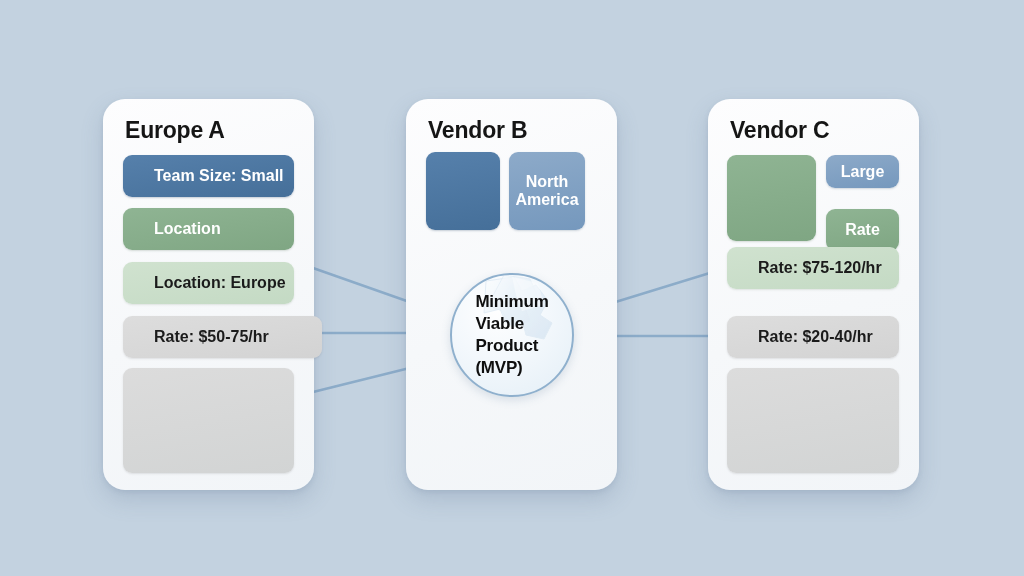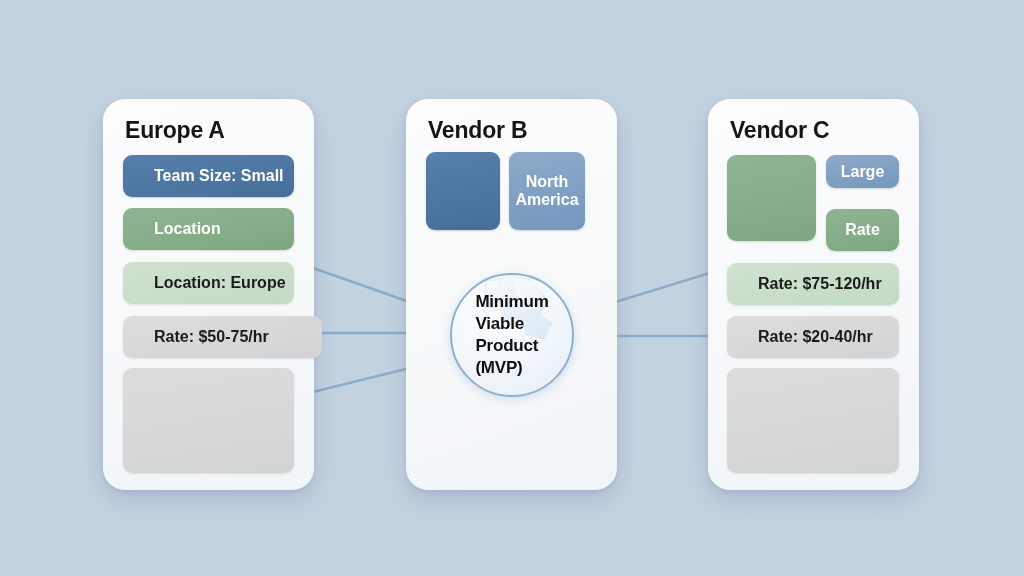--- a/index.html
+++ b/index.html
@@ -216,21 +216,21 @@
     </div>
 
     <div class="pill p-blue-light center-text" style="left:118px; top:56px; width:73px; height:33px;">
       <span class="pill-label">Large</span>
     </div>
 
     <div class="pill p-green center-text" style="left:118px; top:110px; width:73px; height:42px;">
       <span class="pill-label">Rate</span>
     </div>
 
-    <div class="pill p-green-pale left-text" style="left:19px; top:164px; width:172px; height:42px;">
+    <div class="pill p-green-pale left-text" style="left:19px; top:148px; width:172px; height:42px;">
       <span class="pill-label">Rate: $75-120/hr</span>
     </div>
 
     <div class="pill p-grey left-text" style="left:19px; top:217px; width:172px; height:42px;">
       <span class="pill-label">Rate: $20-40/hr</span>
     </div>
 
     <div class="pill p-grey-empty left-text" style="left:19px; top:269px; width:172px; height:105px;">
       <span class="pill-label"></span>
     </div>

